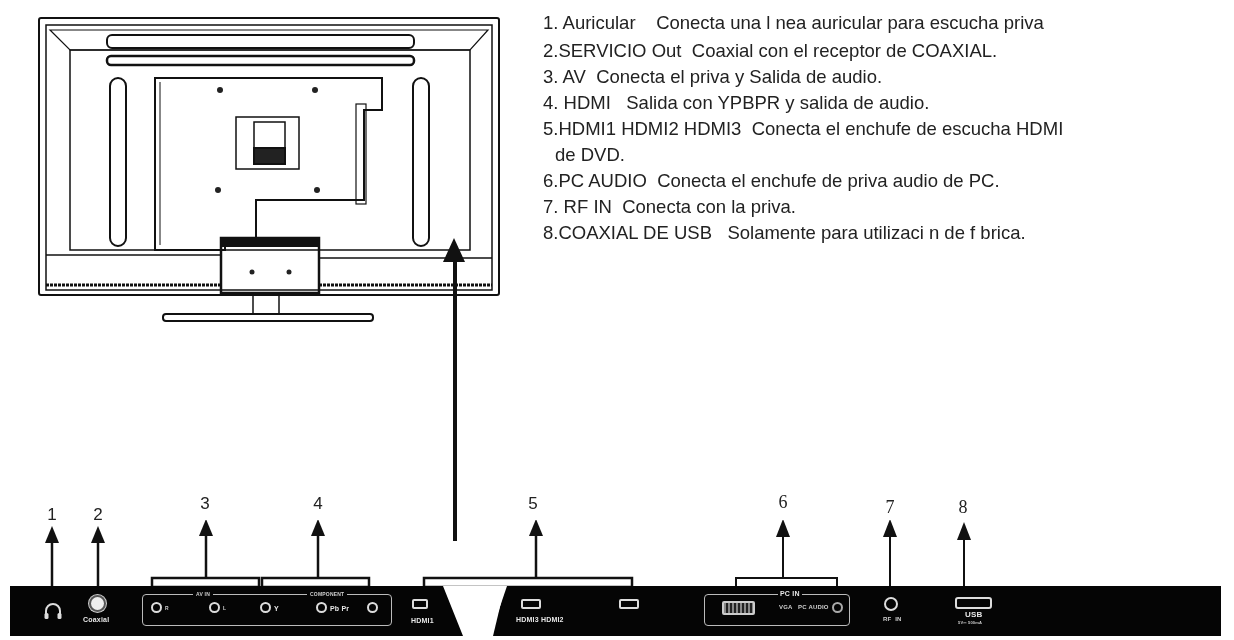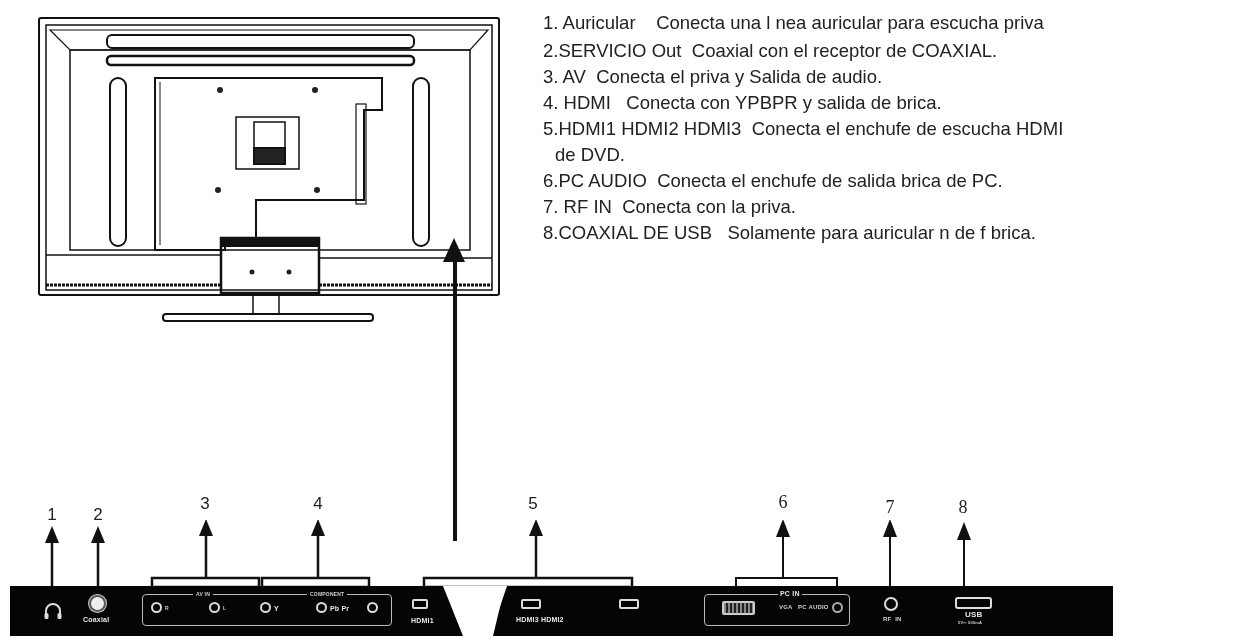--- a/index.html
+++ b/index.html
@@ -13,21 +13,21 @@
   .legend .row.indent { padding-left:12px; }
 
   
   .tv-svg { position:absolute; left:0; top:0; }
 
   
   .num { position:absolute; font-size:17px; color:#222; text-align:center; width:20px; margin-left:-10px; }
   .num.serif { font-family:"Liberation Serif", serif; font-size:18px; }
 
   
-  .panel { position:absolute; left:10px; top:586px; width:1103px; height:50px; background:#050505; }
+  .panel { position:absolute; left:10px; top:586px; width:1211px; height:50px; background:#050505; }
   .plabel { position:absolute; color:#e8e8e8; font-size:8px; font-weight:bold; white-space:nowrap; letter-spacing:0.2px; }
   .plabel.tiny { font-size:5px; color:#cfcfcf; }
 </style>
 </head>
 <body>
 
 <svg class="tv-svg" width="540" height="340" viewBox="0 0 540 340">
   <g fill="none" stroke="#111" stroke-width="2">
 
     <rect x="39" y="18" width="460" height="277" rx="2"></rect>
@@ -83,36 +83,36 @@
   <div class="row r1">
     <span>1.</span> <span>Auricular</span>&nbsp;&nbsp;&nbsp; <span>Conecta una l nea auricular para escucha priva</span>
   </div>
   <div class="row">
     <span>2.</span><span>SERVICIO Out</span>&nbsp; <span>Coaxial con el receptor de COAXIAL.</span>
   </div>
   <div class="row">
     <span>3.</span> <span>AV</span>&nbsp; <span>Conecta el priva y Salida de audio.</span>
   </div>
   <div class="row">
-    <span>4.</span> <span>HDMI</span>&nbsp;&nbsp; <span>Conecta con YPBPR y salida de brica.</span>
+    <span>4.</span> <span>HDMI</span>&nbsp;&nbsp; <span>Salida con YPBPR y salida de audio.</span>
   </div>
   <div class="row">
     <span>5.</span><span>HDMI1 HDMI2 HDMI3</span>&nbsp; <span>Conecta el enchufe de escucha HDMI</span>
   </div>
   <div class="row indent">
     <span>de DVD.</span>
   </div>
   <div class="row">
-    <span>6.</span><span>PC AUDIO</span>&nbsp; <span>Conecta el enchufe de salida brica de PC.</span>
+    <span>6.</span><span>PC AUDIO</span>&nbsp; <span>Conecta el enchufe de priva audio de PC.</span>
   </div>
   <div class="row">
     <span>7.</span> <span>RF IN</span>&nbsp; <span>Conecta con la priva.</span>
   </div>
   <div class="row">
-    <span>8.</span><span>COAXIAL DE USB</span>&nbsp;&nbsp; <span>Solamente para auricular n de f brica.</span>
+    <span>8.</span><span>COAXIAL DE USB</span>&nbsp;&nbsp; <span>Solamente para utilizaci n de f brica.</span>
   </div>
 </div>
 
 <div class="num" style="left:52px; top:505px;">1</div>
 <div class="num" style="left:98px; top:505px;">2</div>
 <div class="num" style="left:205px; top:494px;">3</div>
 <div class="num" style="left:318px; top:494px;">4</div>
 <div class="num" style="left:533px; top:494px;">5</div>
 <div class="num serif" style="left:783px; top:492px;">6</div>
 <div class="num serif" style="left:890px; top:497px;">7</div>

